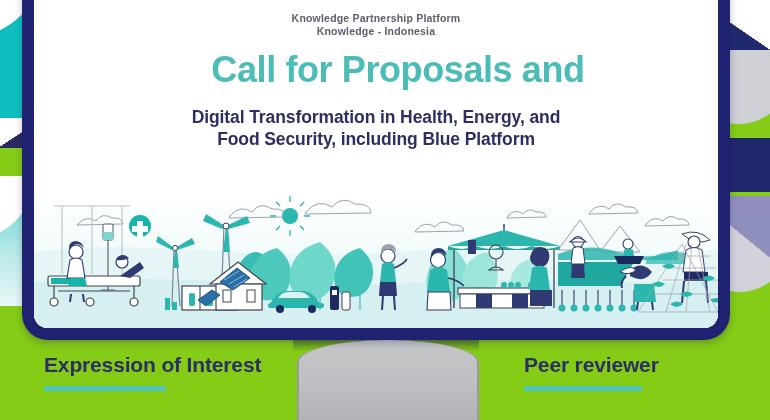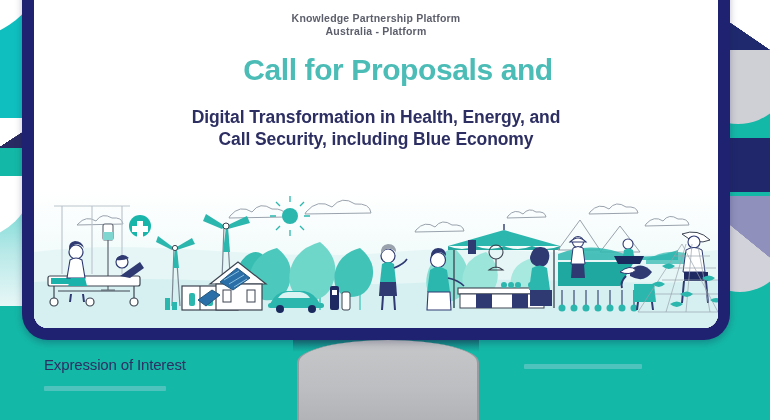--- a/index.html
+++ b/index.html
@@ -1,21 +1,21 @@
 <!DOCTYPE html>
 <html><head>
 <meta charset="utf-8">
 <style>
   html,body{margin:0;padding:0;}
   body{
     width:770px;height:420px;overflow:hidden;background:#ffffff;
     font-family:"Liberation Sans", sans-serif;
     -webkit-font-smoothing:antialiased;
   }
-  #stage{position:relative;width:770px;height:420px;overflow:hidden;background:#14b8a6;}
+  #stage{position:relative;width:770px;height:420px;overflow:hidden;background:#84cc16;}
 
   
   .deco{position:absolute;pointer-events:none;}
 
   
   #deco-left-teal{left:-2px;top:-2px;width:46px;height:142px;background:#0fbfbf;}
   #deco-left-white-arc{left:-34px;top:-40px;width:78px;height:78px;background:#ffffff;border-bottom-right-radius:78px;}
   #deco-left-navy-tri{left:-2px;top:118px;width:46px;height:30px;
      background:linear-gradient(to bottom right, #ffffff 0%, #ffffff 49.6%, #2a2a63 50%, #2a2a63 100%);}
   #deco-left-teal-lower{left:-2px;top:186px;width:40px;height:120px;
@@ -53,40 +53,40 @@
     position:absolute;left:293px;top:336px;width:186px;height:16px;
     background:linear-gradient(180deg,rgba(25,28,60,.55),rgba(25,28,60,0));
   }
 
   
   .screen-inner{position:absolute;inset:0;padding-top:52px;box-sizing:border-box;text-align:center;}
   #kpp-line1,#kpp-line2{
     font-size:10.5px;font-weight:600;color:#5c5f6b;letter-spacing:.2px;line-height:13px;
   }
   #main-title{
-    margin-top:12px;font-size:30px;line-height:39px;font-weight:800;color:#4bbcb6;letter-spacing:-.4px;margin-left:44px;
+    margin-top:12px;font-size:36px;line-height:39px;font-weight:800;color:#4bbcb6;letter-spacing:-.4px;margin-left:44px;
   }
   #subtitle{
     margin-top:17px;font-size:17.5px;line-height:22px;font-weight:700;color:#2d2f63;letter-spacing:-.1px;
   }
 
   
   #illustration{
     position:absolute;left:0;right:0;bottom:0;height:138px;
     background:linear-gradient(180deg,#ffffff 0%,#ffffff 42%,#eef9fa 58%,#ddf2f3 100%);
     overflow:hidden;
   }
   #illustration svg{display:block;width:100%;height:100%;}
 
   
   .caption{position:absolute;text-align:left;}
   #caption-left{left:44px;top:354px;width:240px;}
   #caption-right{left:524px;top:354px;width:230px;}
   .caption .cap-text{
-    font-size:15px;line-height:22px;font-weight:400;color:#2d2f63;letter-spacing:-.15px;
+    font-size:21px;line-height:22px;font-weight:700;color:#2d2f63;letter-spacing:-.15px;
   }
   .cap-rule{margin-top:10px;width:122px;height:5px;background:#4ec3bd;border-radius:1px;}
   #caption-right .cap-rule{width:118px;}
 </style>
 </head>
 <body>
 
 <div id="stage">
 
   <div class="deco" id="deco-left-teal"></div>
@@ -104,29 +104,29 @@
   <div class="deco" id="deco-dot-bottom"></div>
 
   <div id="device-stand-shadow"></div>
   <div id="device-stand"></div>
 
   <div id="device-frame">
     <div id="device-screen">
 
       <div class="screen-inner">
         <div id="kpp-line1">Knowledge Partnership Platform</div>
-        <div id="kpp-line2">Australia - Platform</div>
+        <div id="kpp-line2">Knowledge - Indonesia</div>
 
         <div id="main-title">
           <div>Call for Proposals and</div>
         </div>
 
         <div id="subtitle">
           <div>Digital Transformation in Health, Energy, and</div>
-          <div>Call Security, including Blue Economy</div>
+          <div>Food Security, including Blue Platform</div>
         </div>
       </div>
 
       <div id="illustration">
         <svg viewBox="0 0 684 138" preserveAspectRatio="none">
           <defs>
             <linearGradient id="skyg" x1="0" y1="0" x2="0" y2="1">
               <stop offset="0%" stop-color="#ffffff"></stop>
               <stop offset="45%" stop-color="#f3fbfb"></stop>
               <stop offset="100%" stop-color="#d8f0f1"></stop>
@@ -381,16 +381,17 @@
 
     </div>
   </div>
 
   <div class="caption" id="caption-left">
     <div class="cap-text">Expression of Interest</div>
     <div class="cap-rule"></div>
   </div>
 
   <div class="caption" id="caption-right">
+    <div class="cap-text">Peer reviewer</div>
     <div class="cap-rule"></div>
   </div>
 
 </div>
 
 </body></html>

